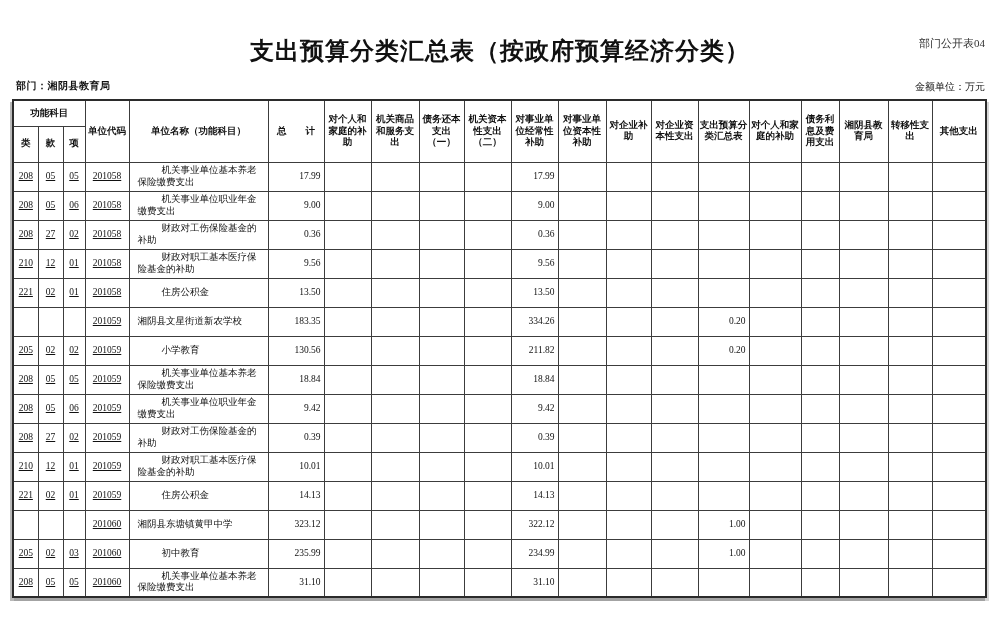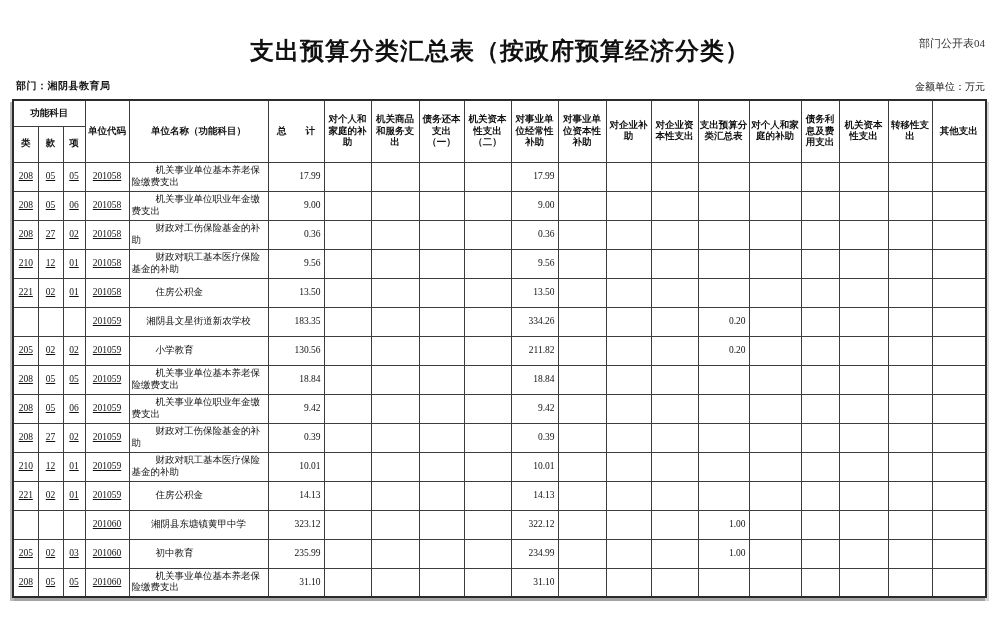--- a/index.html
+++ b/index.html
@@ -58,22 +58,22 @@
   }
   table.budget thead th {
     font-weight: bold;
     text-align: center;
     padding: 1px;
   }
   thead tr.h1 { height: 26px; }
   thead tr.h2 { height: 36px; }
   tbody tr { height: 29px; }
   td.c-num { text-align: center; padding: 8px 1px; text-decoration: underline; }
-  td.c-name { text-align: left; text-indent: 24px; padding: 0 2px; }
-  td.c-name.center { text-align: center; text-indent: 0; }
+  td.c-name { text-align: left; text-indent: 24px; padding: 0 8px; }
+  td.c-name.center { text-align: left; text-indent: 0; }
   td.c-val { text-align: right; padding: 0 3px 0 1px; }
 </style>
 </head>
 <body>
 
 <div class="doc-label">部门公开表04</div>
 <div class="page-title">支出预算分类汇总表（按政府预算经济分类）</div>
 <div class="dept-label">部门：湘阴县教育局</div>
 <div class="unit-label">金额单位：万元</div>
 
@@ -110,21 +110,21 @@
       <th rowspan="2">机关商品和服务支出</th>
       <th rowspan="2">债务还本支出（一）</th>
       <th rowspan="2">机关资本性支出（二）</th>
       <th rowspan="2">对事业单位经常性补助</th>
       <th rowspan="2">对事业单位资本性补助</th>
       <th rowspan="2">对企业补助</th>
       <th rowspan="2">对企业资本性支出</th>
       <th rowspan="2">支出预算分类汇总表</th>
       <th rowspan="2">对个人和家庭的补助</th>
       <th rowspan="2">债务利息及费用支出</th>
-      <th rowspan="2">机关资本性支出</th>
+      <th rowspan="2">湘阴县教育局</th>
       <th rowspan="2">转移性支出</th>
       <th rowspan="2">其他支出</th>
     </tr>
     <tr class="h2">
       <th>类</th>
       <th>款</th>
       <th>项</th>
     </tr>
   </thead>
   <tbody>

